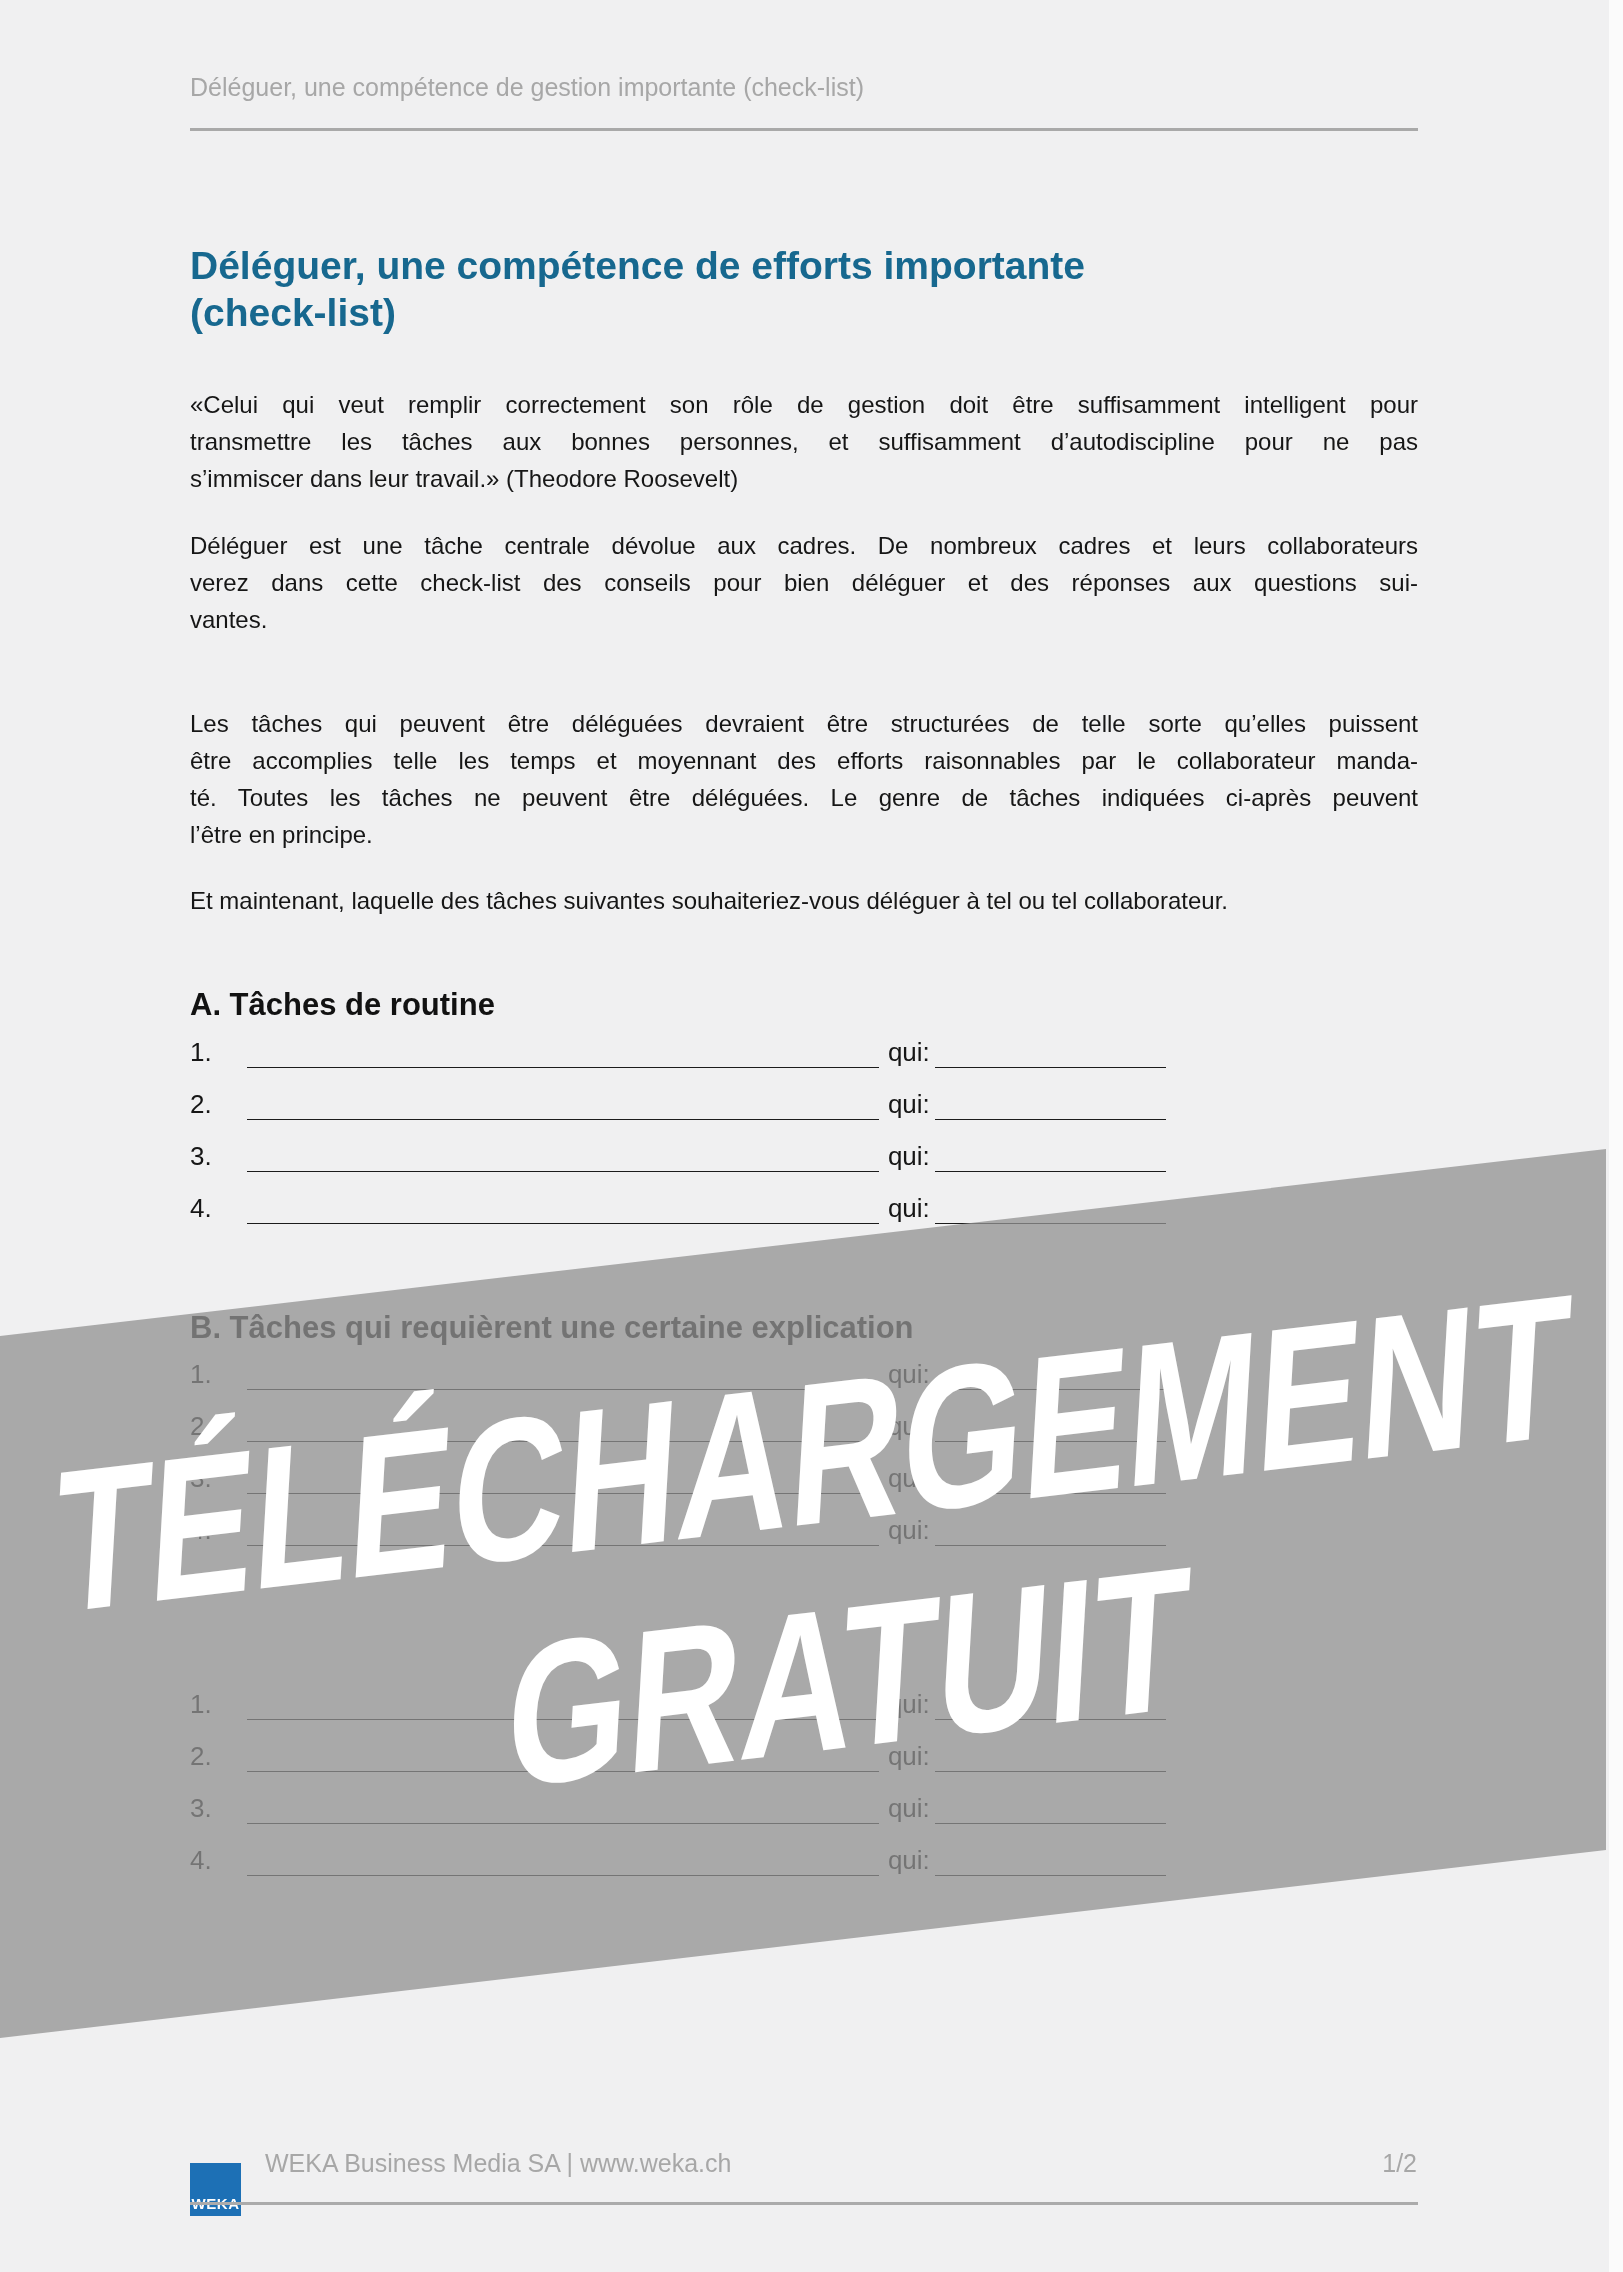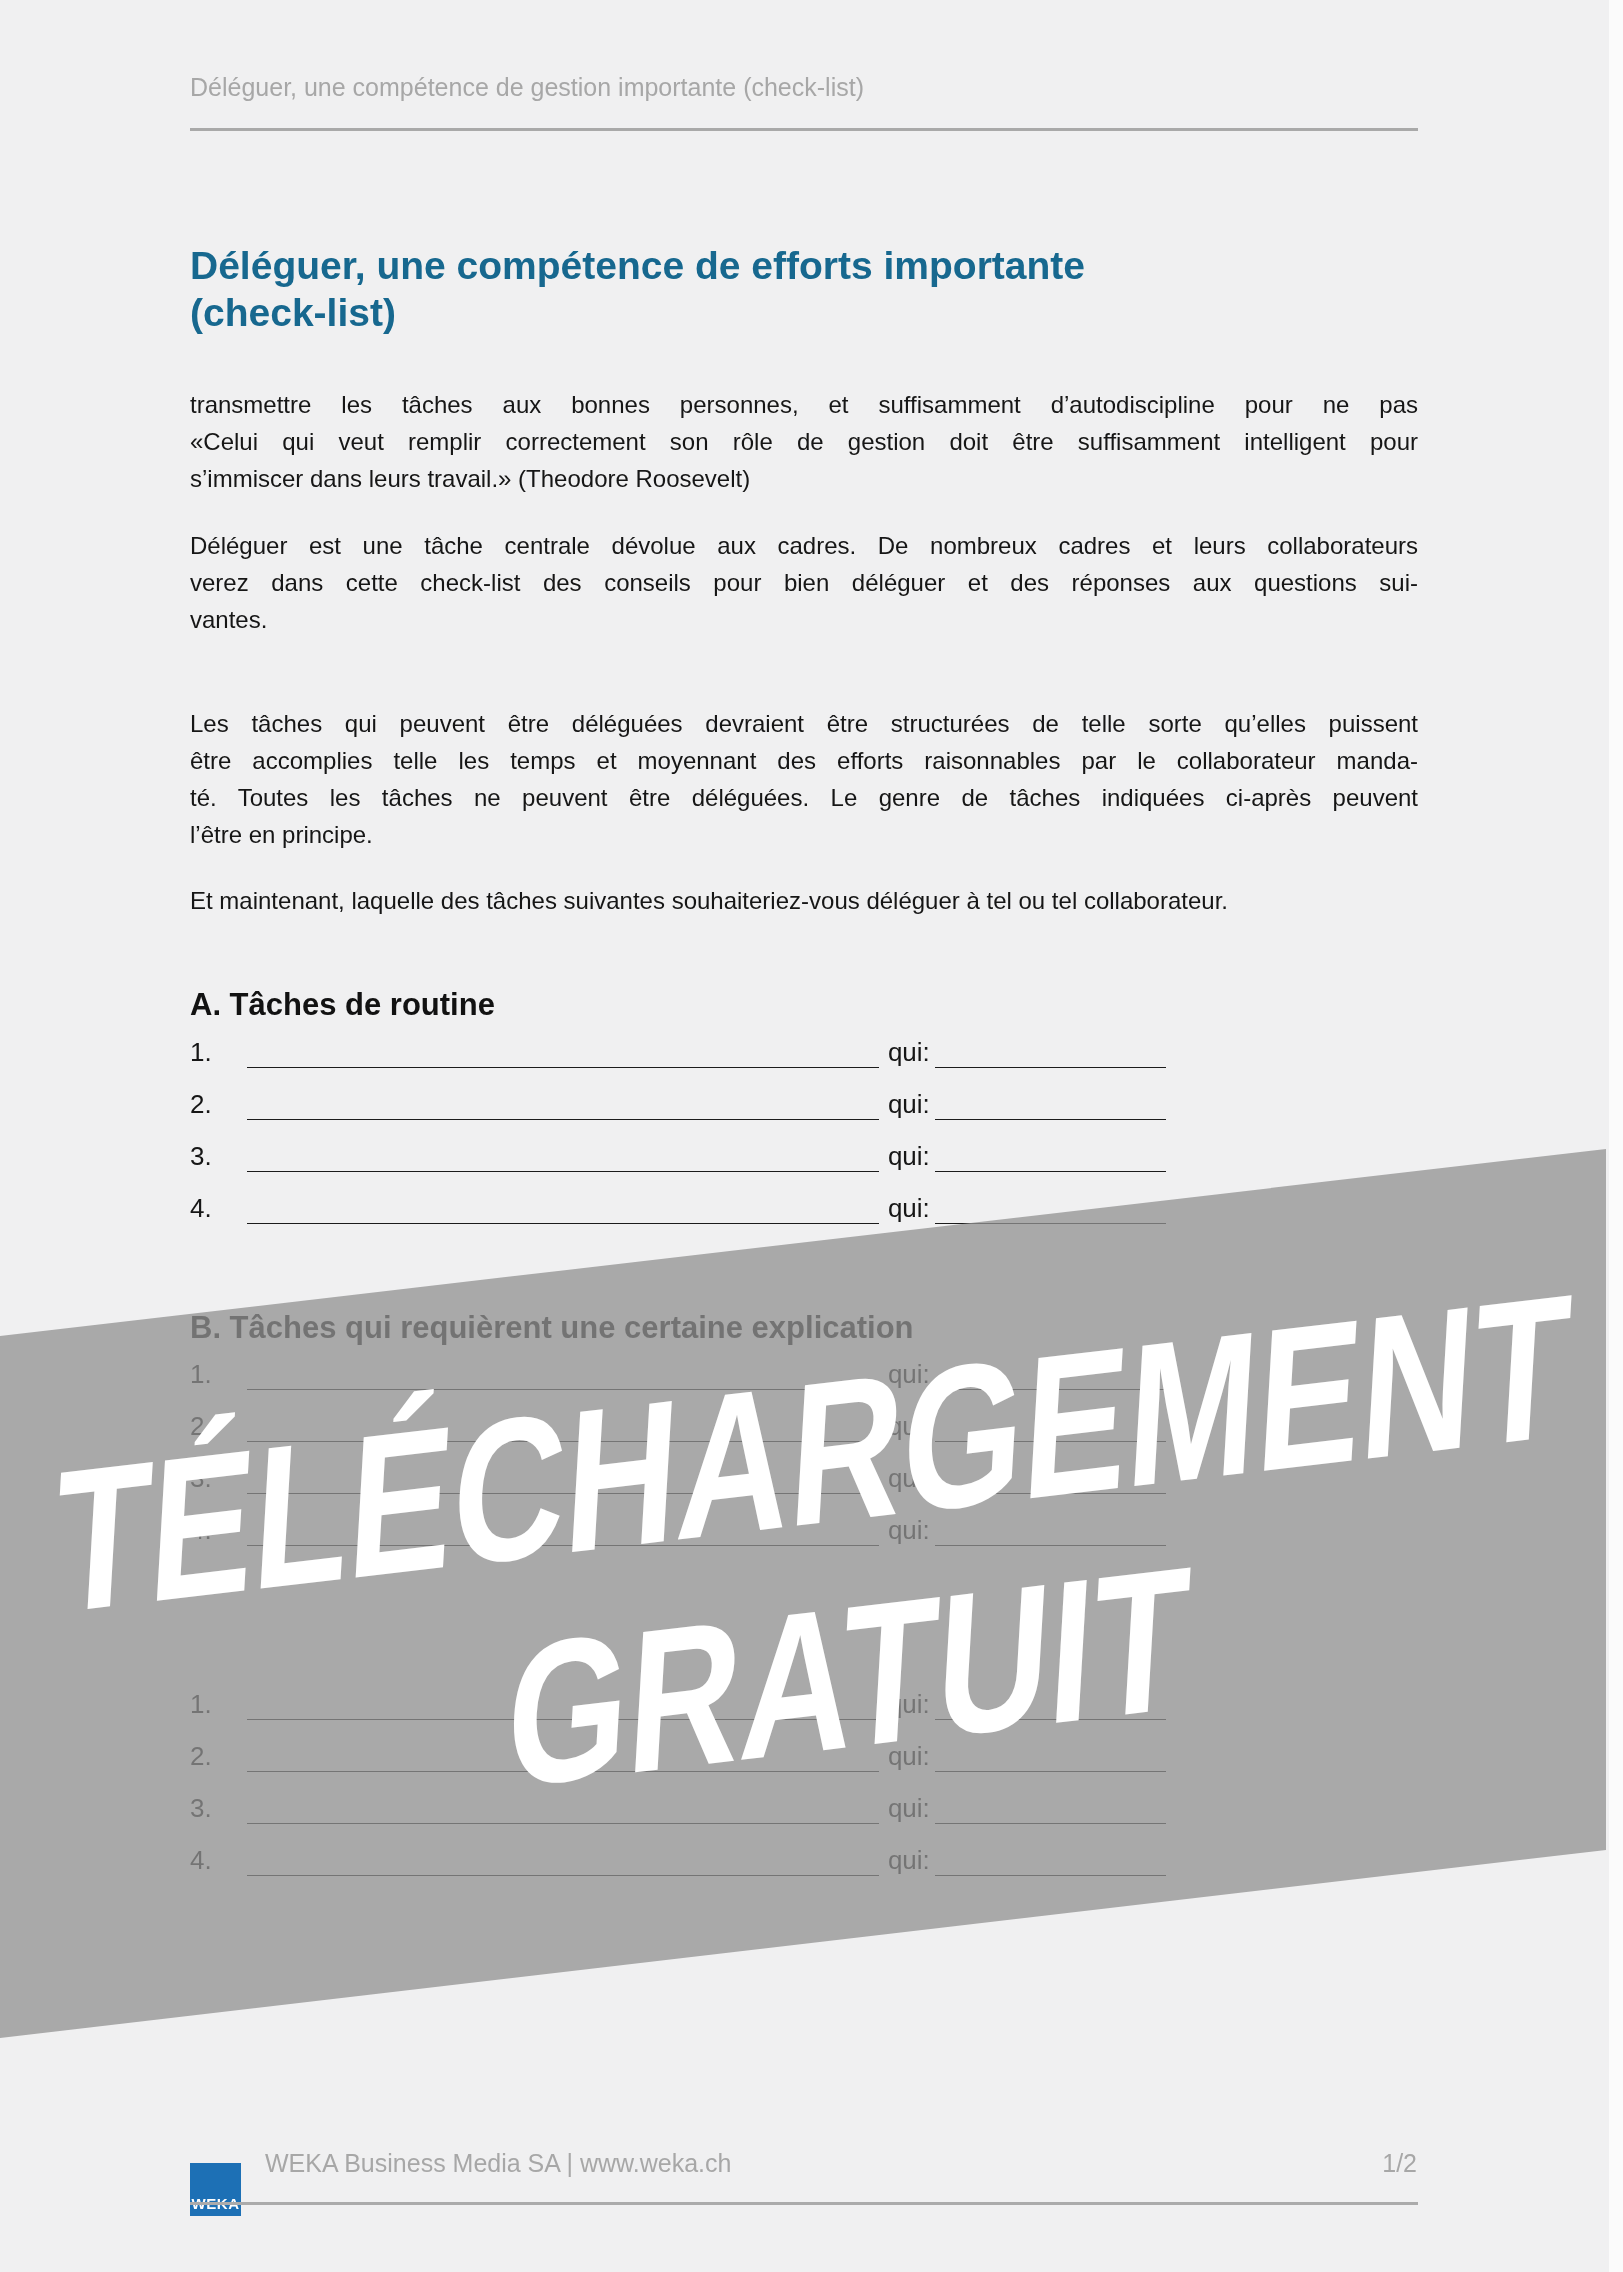--- a/index.html
+++ b/index.html
@@ -61,23 +61,23 @@
 
   <div class="abs header-text">Déléguer, une compétence de gestion importante (check-list)</div>
   <div class="abs header-rule"></div>
 
   <div class="abs doc-title">
     <div>Déléguer, une compétence de efforts importante</div>
     <div>(check-list)</div>
   </div>
 
   <div class="abs para" id="p1">
+      <div class="jline">«Celui qui veut remplir correctement son rôle de gestion doit être suffisamment intelligent pour</div>
       <div class="jline">transmettre les tâches aux bonnes personnes, et suffisamment d’autodiscipline pour ne pas</div>
-      <div class="jline">«Celui qui veut remplir correctement son rôle de gestion doit être suffisamment intelligent pour</div>
-      <div class="lline">s’immiscer dans leurs travail.» (Theodore Roosevelt)</div>
+      <div class="lline">s’immiscer dans leur travail.» (Theodore Roosevelt)</div>
     </div>
   <div class="abs para" id="p2">
       <div class="jline">Déléguer est une tâche centrale dévolue aux cadres. De nombreux cadres et leurs collaborateurs</div>
       <div class="jline">verez dans cette check-list des conseils pour bien déléguer et des réponses aux questions sui-</div>
       <div class="lline">vantes.</div>
     </div>
   <div class="abs para" id="p3">
       <div class="jline">Les tâches qui peuvent être déléguées devraient être structurées de telle sorte qu’elles puissent</div>
       <div class="jline">être accomplies telle les temps et moyennant des efforts raisonnables par le collaborateur manda-</div>
       <div class="jline">té. Toutes les tâches ne peuvent être déléguées. Le genre de tâches indiquées ci-après peuvent</div>

